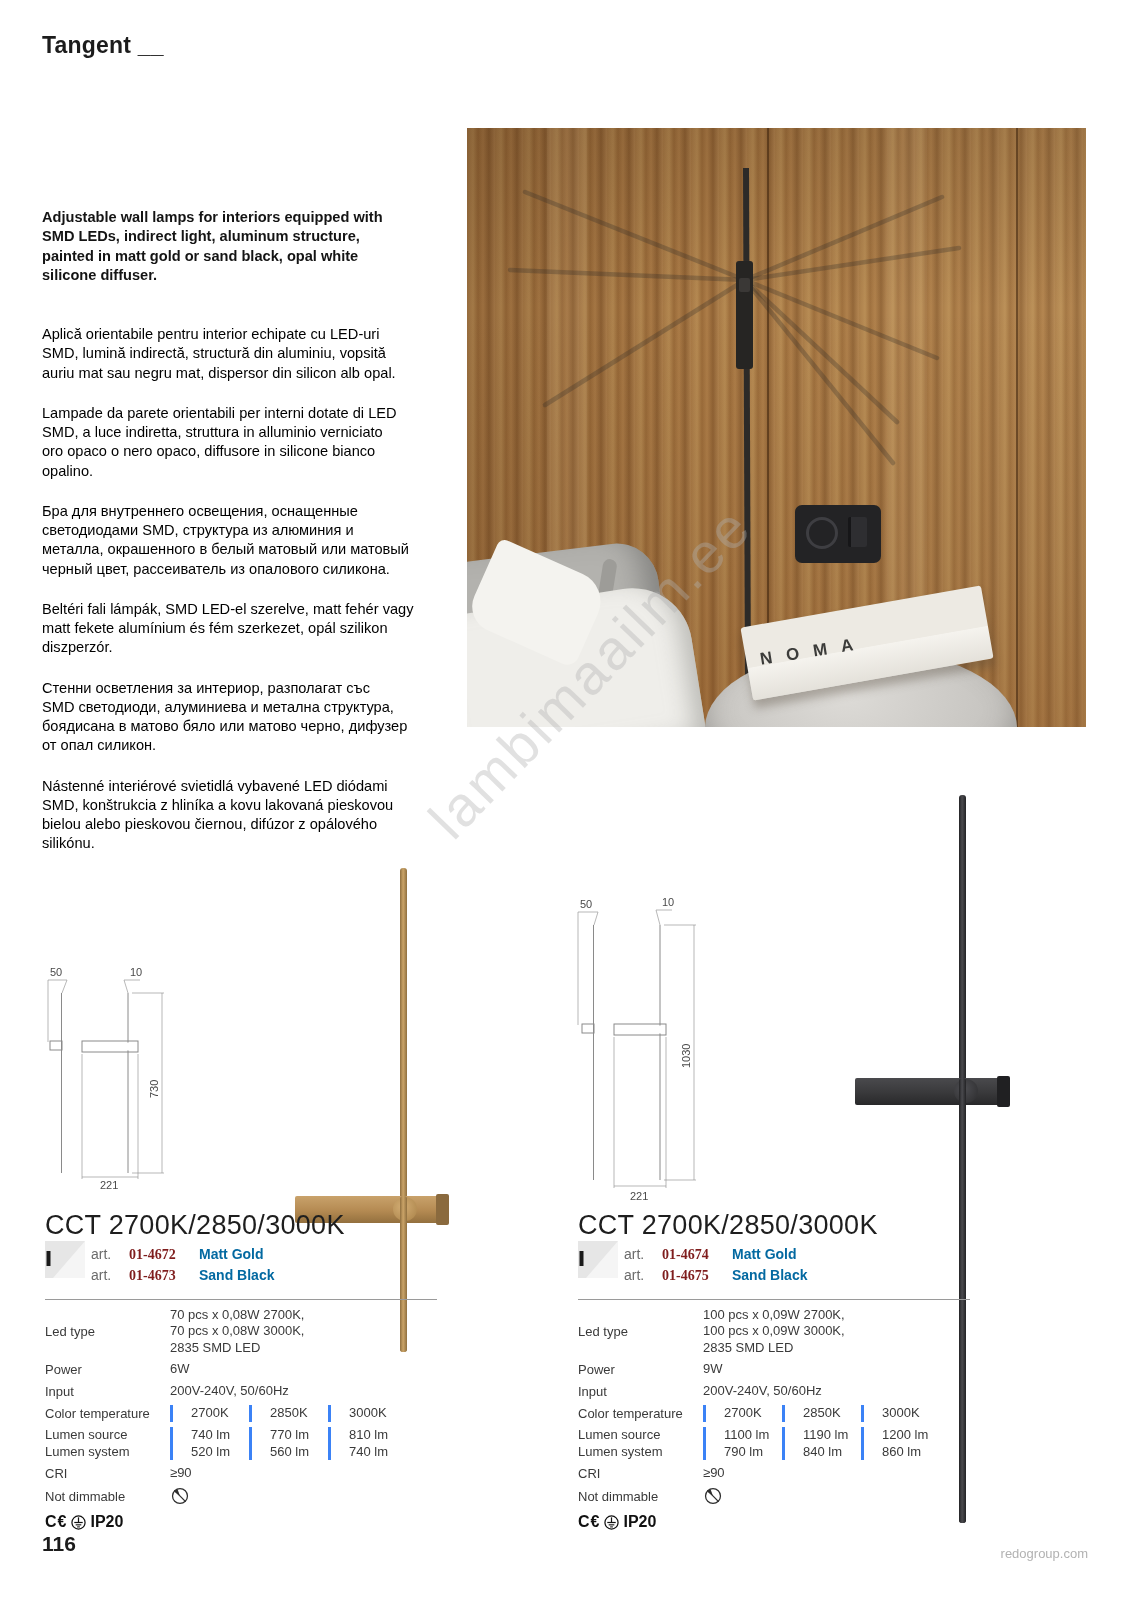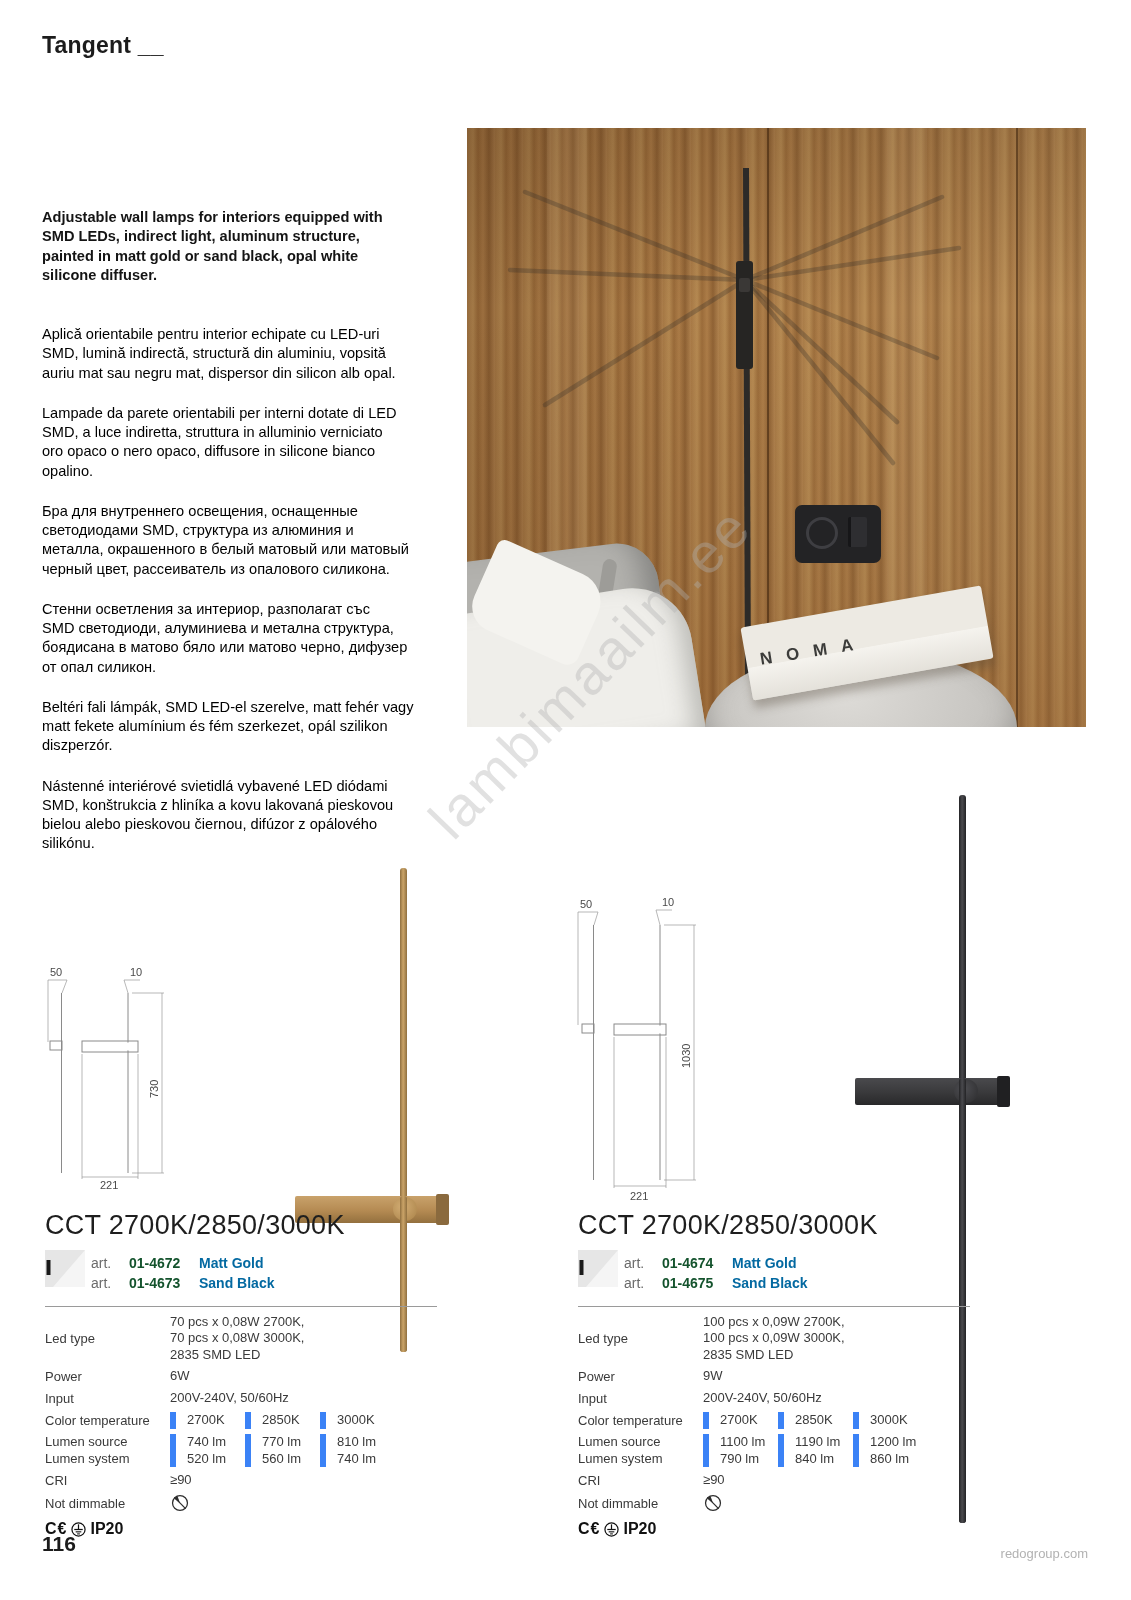--- a/index.html
+++ b/index.html
@@ -61,32 +61,32 @@
   .endcap{position:absolute;width:13px;height:31px;top:-2px;right:-2px;border-radius:2px;}
   .endcap.gold{background:#8a6a3e;}
   .endcap.black{background:#202022;}
   .joint{position:absolute;width:24px;height:24px;border-radius:50%;top:1px;}
   .joint.gold{background:radial-gradient(circle at 40% 40%,#d3ad74,#a98248);}
   .joint.black{background:radial-gradient(circle at 40% 40%,#4e4e52,#2b2b2d);}
 
   
   .prod{position:absolute;width:392px;}
   .cct{font-size:27px;letter-spacing:.3px;color:#1e1e1e;font-weight:500;}
-  .art-block{display:flex;margin-top:9px;}
+  .art-block{display:flex;}
   .wall-icon{width:40px;height:37px;flex:0 0 40px;}
   .art-rows{margin-left:6px;padding-top:3px;}
   .art-row{font-size:14px;line-height:1.45;display:flex;align-items:baseline;}
   .art-l{color:#6a6a6a;width:32px;}
-  .art-code{font-weight:700;color:#14532d;width:62px;margin-left:6px;}
+  .art-code{font-weight:700;color:#7f1d1d;width:62px;margin-left:6px;font-family:Liberation Serif, serif;}
   .art-fin{color:#0369a1;margin-left:8px;font-weight:bold;}
   .spec{margin-top:12px;border-top:1px solid #9a9a9a;padding-top:7px;font-size:13px;color:#3a3a3a;}
   .srow{display:flex;align-items:center;margin-bottom:5px;}
   .slabel{width:125px;flex:0 0 125px;}
   .sval{line-height:1.28;}
-  .tcell{width:58px;flex:0 0 58px;border-left:6px solid #3b82f6;padding-left:11px;line-height:1.3;}
+  .tcell{width:58px;flex:0 0 58px;border-left:3px solid #3b82f6;padding-left:18px;line-height:1.3;}
   .lum .slabel div{line-height:1.3;}
   .cri-val{font-size:13px;}
   .dim-icon{margin-left:1px;}
   .certs{display:flex;align-items:center;margin-top:8px;}
   .ce{font-size:16px;font-weight:700;letter-spacing:1px;color:#111;}
   .ip{font-size:16px;font-weight:700;color:#111;margin-left:2px;}
   .earth{margin:0 2px 0 4px;}
 
   
   .page-num{position:absolute;left:42px;top:1532px;font-size:21px;font-weight:700;color:#1b1b1b;}
@@ -117,29 +117,29 @@
       <div>oro opaco o nero opaco, diffusore in silicone bianco</div>
         <div>opalino.</div>
     </div>
     <div class="desc">
       <div>Бра для внутреннего освещения, оснащенные</div>
         <div>светодиодами SMD, структура из алюминия и</div>
       <div>металла, окрашенного в белый матовый или матовый</div>
         <div>черный цвет, рассеиватель из опалового силикона.</div>
     </div>
     <div class="desc">
+      <div>Beltéri fali lámpák, SMD LED-el szerelve, matt fehér vagy</div>
+        <div>matt fekete alumínium és fém szerkezet, opál szilikon</div>
+      <div>diszperzór.</div>
+    </div>
+    <div class="desc">
       <div>Стенни осветления за интериор, разполагат със</div>
         <div>SMD светодиоди, алуминиева и метална структура,</div>
       <div>боядисана в матово бяло или матово черно, дифузер</div>
         <div>от опал силикон.</div>
-    </div>
-    <div class="desc">
-      <div>Beltéri fali lámpák, SMD LED-el szerelve, matt fehér vagy</div>
-        <div>matt fekete alumínium és fém szerkezet, opál szilikon</div>
-      <div>diszperzór.</div>
     </div>
     <div class="desc">
       <div>Nástenné interiérové svietidlá vybavené LED diódami</div>
         <div>SMD, konštrukcia z hliníka a kovu lakovaná pieskovou</div>
       <div>bielou alebo pieskovou čiernou, difúzor z opálového</div>
         <div>silikónu.</div>
     </div>
   </div>
 
   <div class="photo">

